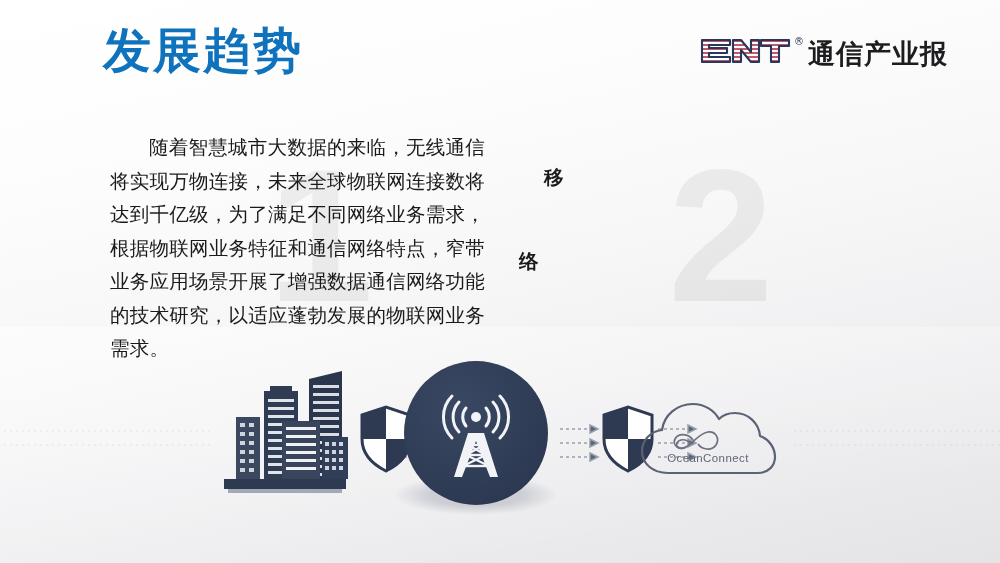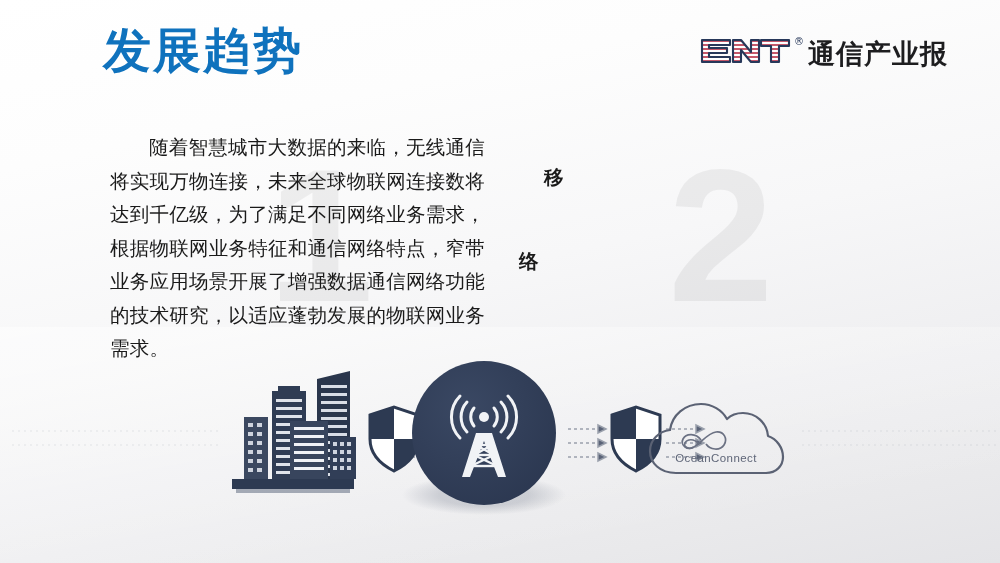--- a/index.html
+++ b/index.html
@@ -119,21 +119,21 @@
     font-weight: 600;
     white-space: nowrap;
     pointer-events: none;
   }
   #art1 { left: 544px; top: 168px; }
   #art2 { left: 519px; top: 252px; }
 
   
   #diagram {
     position: absolute;
-    left: 12px;
+    left: 4px;
     top: 345px;
     width: 858px;
     height: 210px;
   }
   #diagram svg { display: block; }
 </style>
 </head>
 <body>
 
 <div id="slide">

